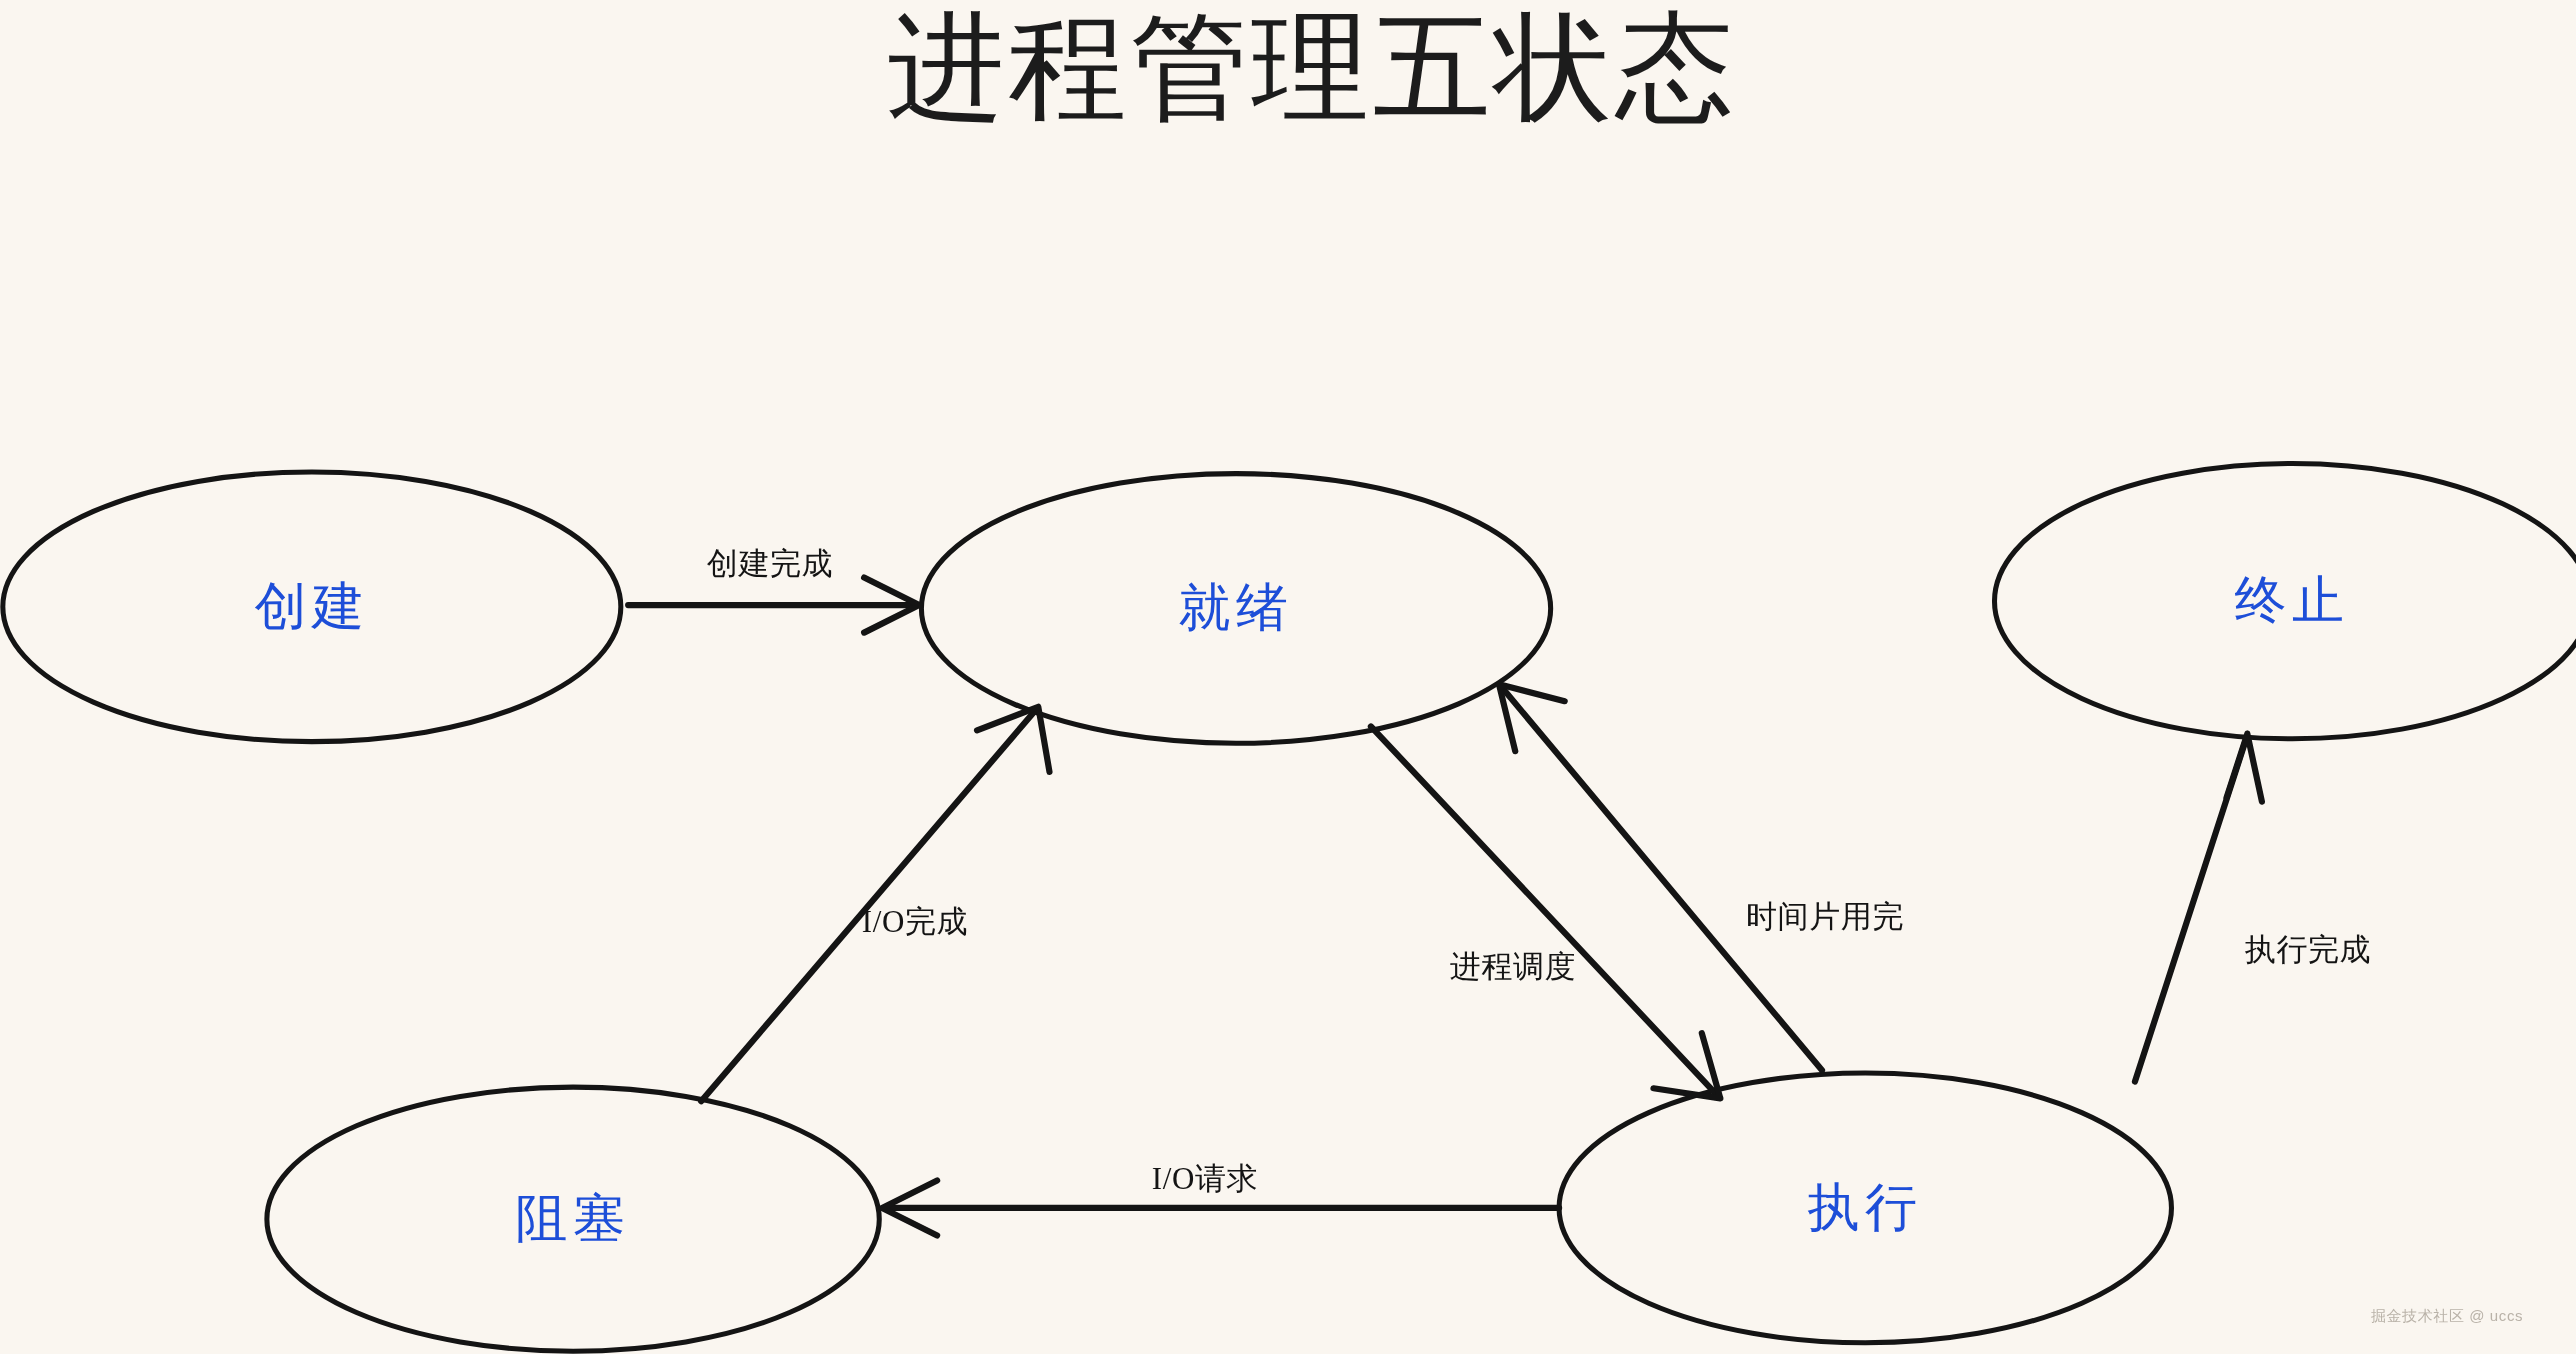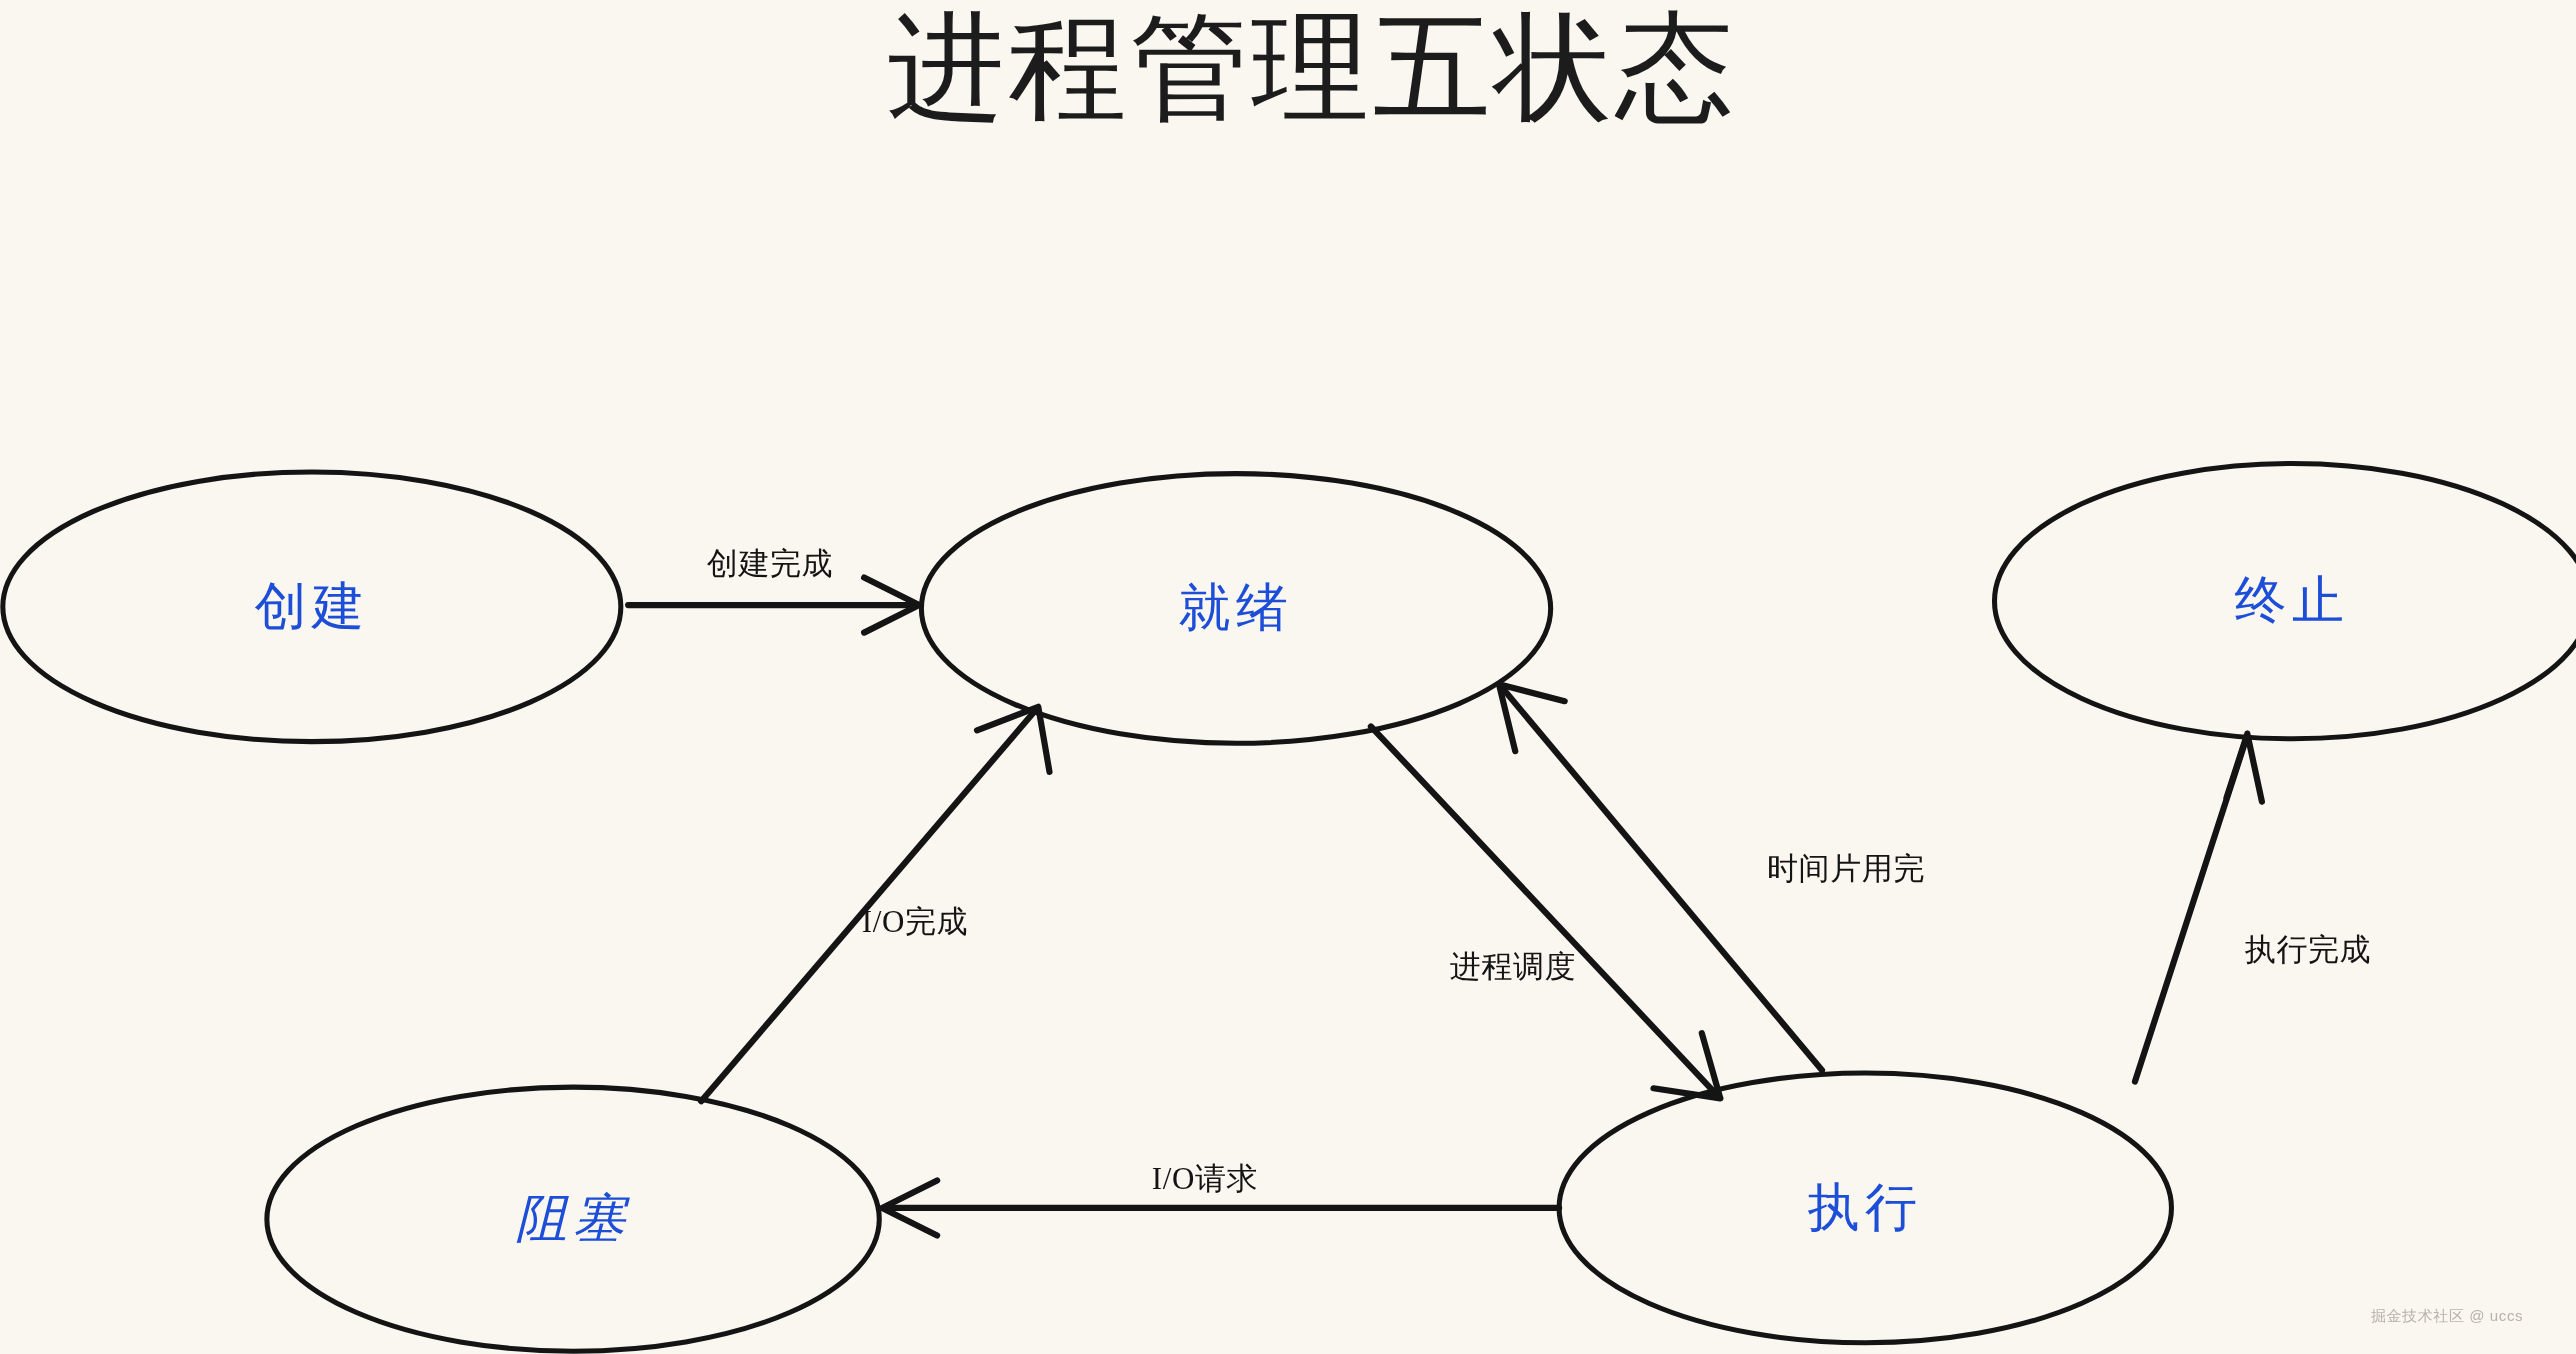--- a/index.html
+++ b/index.html
@@ -118,26 +118,26 @@
       </g>
 
     </g>
   </svg>
 
   <div class="page-title">进程管理五状态</div>
 
   <div class="node-label" style="left:312px;  top:607px;">创建</div>
   <div class="node-label" style="left:1236px; top:608px;">就绪</div>
   <div class="node-label" style="left:2292px; top:601px;">终止</div>
-  <div class="node-label" style="left:573px; top:1219px;font-style:italic;">阻塞</div>
+  <div class="node-label" style="left:573px; top:1219px;">阻塞</div>
   <div class="node-label" style="left:1865px; top:1208px;">执行</div>
 
   <div class="edge-label" style="left:770px; top:563px;">创建完成</div>
   <div class="edge-label" style="left:915px; top:921px;">I/O完成</div>
   <div class="edge-label" style="left:1472px; top:966px;margin-left:41px;">进程调度</div>
-  <div class="edge-label" style="left:1825px; top:868px;margin-left:21px;">时间片用完</div>
+  <div class="edge-label" style="left:1825px; top:916px;">时间片用完</div>
   <div class="edge-label" style="left:2308px; top:949px;">执行完成</div>
   <div class="edge-label" style="left:1205px; top:1178px;">I/O请求</div>
 
   <div class="watermark" style="left:2447px; top:1316px;">掘金技术社区 @ uccs</div>
 
 </div>
 
 
 </body></html>

